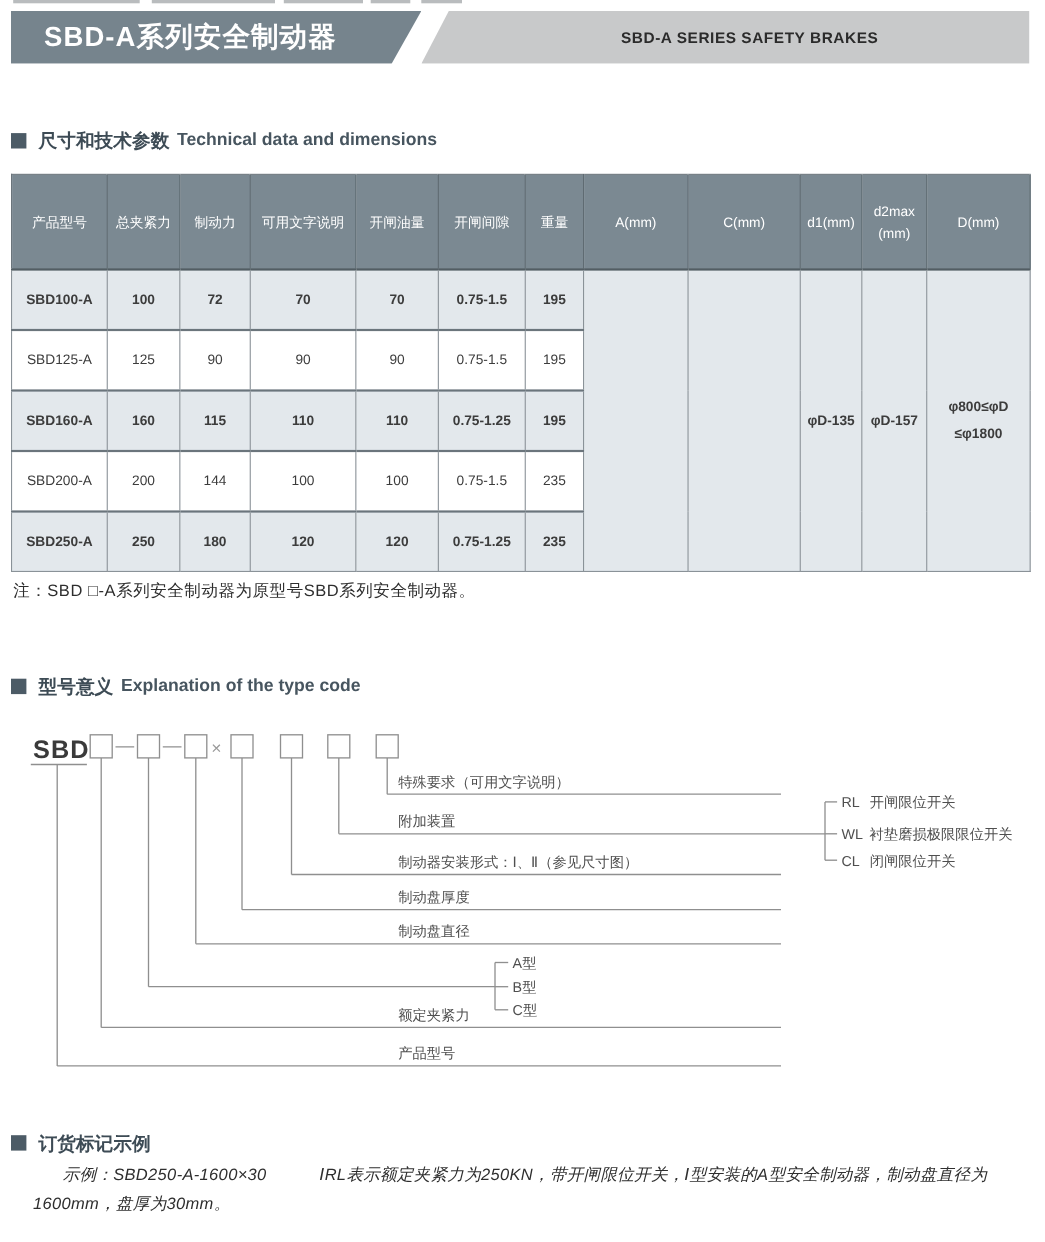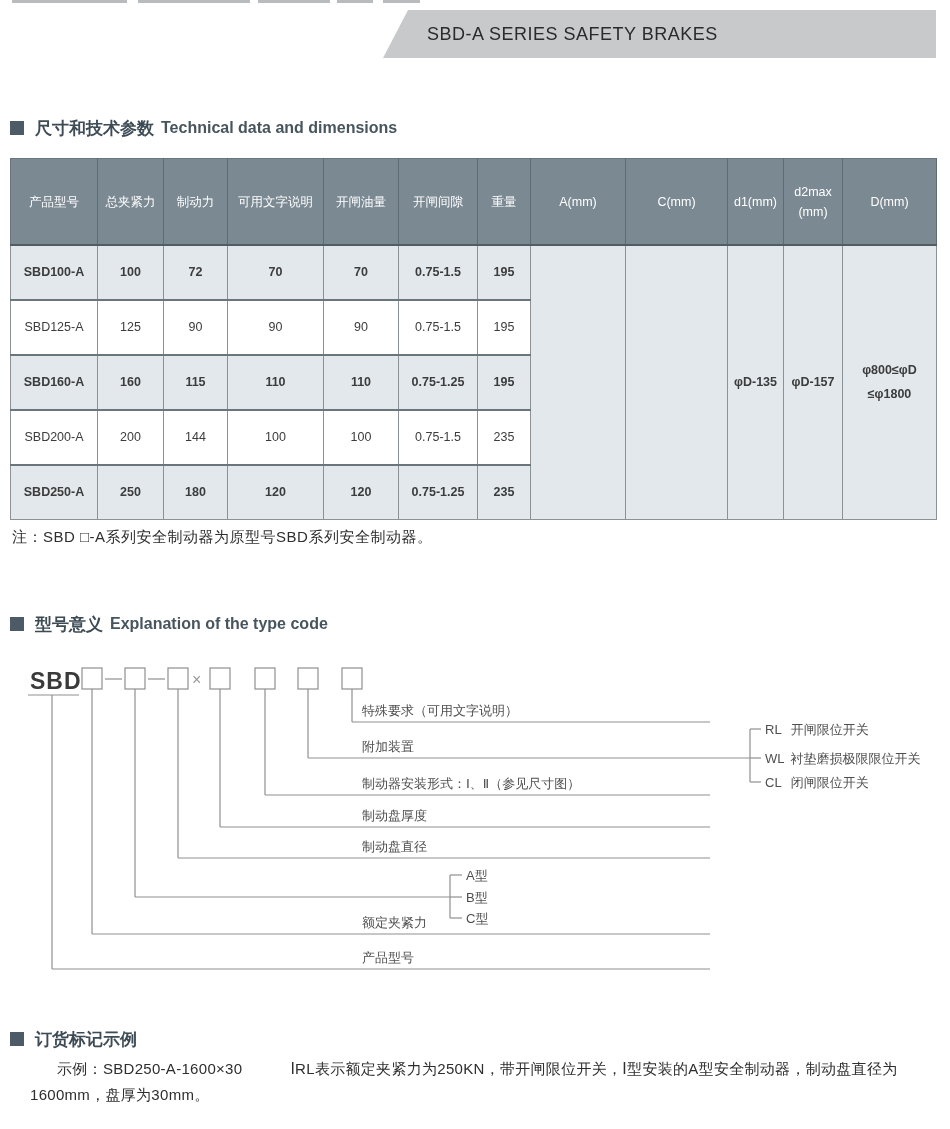--- a/index.html
+++ b/index.html
@@ -16,22 +16,22 @@
   .hdr{position:absolute;top:10px;left:0;width:950px;height:48px;}
   .hdr-dark{
     position:absolute;left:10px;top:0;width:373px;height:48px;background:#76848d;
     clip-path:polygon(0 0,100% 0,calc(100% - 27px) 100%,0 100%);
     color:#ffffff;font-size:25px;font-weight:700;line-height:48px;
     padding-left:30px;box-sizing:border-box;letter-spacing:1px;white-space:nowrap;
   }
   .hdr-band{
     position:absolute;left:383px;top:0;width:553px;height:48px;background:#c8c9ca;
     clip-path:polygon(25px 0,100% 0,100% 100%,0 100%);
-    color:#2b2b2b;font-size:18px;font-weight:400;line-height:48px;
-    padding-left:44px;box-sizing:border-box;letter-spacing:.5px;white-space:nowrap;
+    color:#2b2b2b;font-size:14px;font-weight:700;line-height:48px;
+    padding-left:44px;box-sizing:border-box;letter-spacing:.5px;white-space:nowrap;text-align:center;
   }
 
   
   .sec{position:absolute;left:10px;height:22px;display:flex;align-items:center;white-space:nowrap;}
   .sec .sq{width:14px;height:14px;background:#4c5b66;margin-right:11px;flex:0 0 auto;}
   .sec .cn{font-size:17px;font-weight:700;color:#3d4b55;margin-right:7px;}
   .sec .en{font-size:16px;font-weight:700;color:#47555f;}
 
   
   table.spec{
@@ -53,33 +53,34 @@
   .nowrap{white-space:nowrap;}
 
   
   .note{position:absolute;left:12px;top:528px;font-size:15px;color:#2e2e2e;letter-spacing:.5px;}
 
   
   .diagram{position:absolute;left:0;top:655px;width:950px;height:340px;}
   .diagram text{font-family:"Liberation Sans","DejaVu Sans",sans-serif;}
 
   
-  .example{position:absolute;left:30px;top:1056px;width:908px;font-size:15px;color:#2e2e2e;line-height:1.75;letter-spacing:.3px;}
+  .example{position:absolute;left:30px;top:1056px;width:908px;font-size:15px;color:#2e2e2e;line-height:1.75;letter-spacing:.3px;font-style:italic;}
   .ex-code{margin-left:27px;margin-right:48px;}
 </style>
 </head>
 <body>
 
 <div class="top-dash" style="left:12px;width:115px;"></div>
 <div class="top-dash" style="left:138px;width:112px;"></div>
 <div class="top-dash" style="left:258px;width:72px;"></div>
 <div class="top-dash" style="left:337px;width:36px;"></div>
 <div class="top-dash" style="left:383px;width:37px;"></div>
 
 <div class="hdr">
+  <div class="hdr-dark">SBD-A系列安全制动器</div>
   <div class="hdr-band">SBD-A SERIES SAFETY BRAKES</div>
 </div>
 
 <div class="sec" style="top:117px;justify-content:flex-end;">
   <span class="sq"></span>
   <span class="cn">尺寸和技术参数</span>
   <span class="en">Technical data and dimensions</span>
 </div>
 
 <table class="spec">

